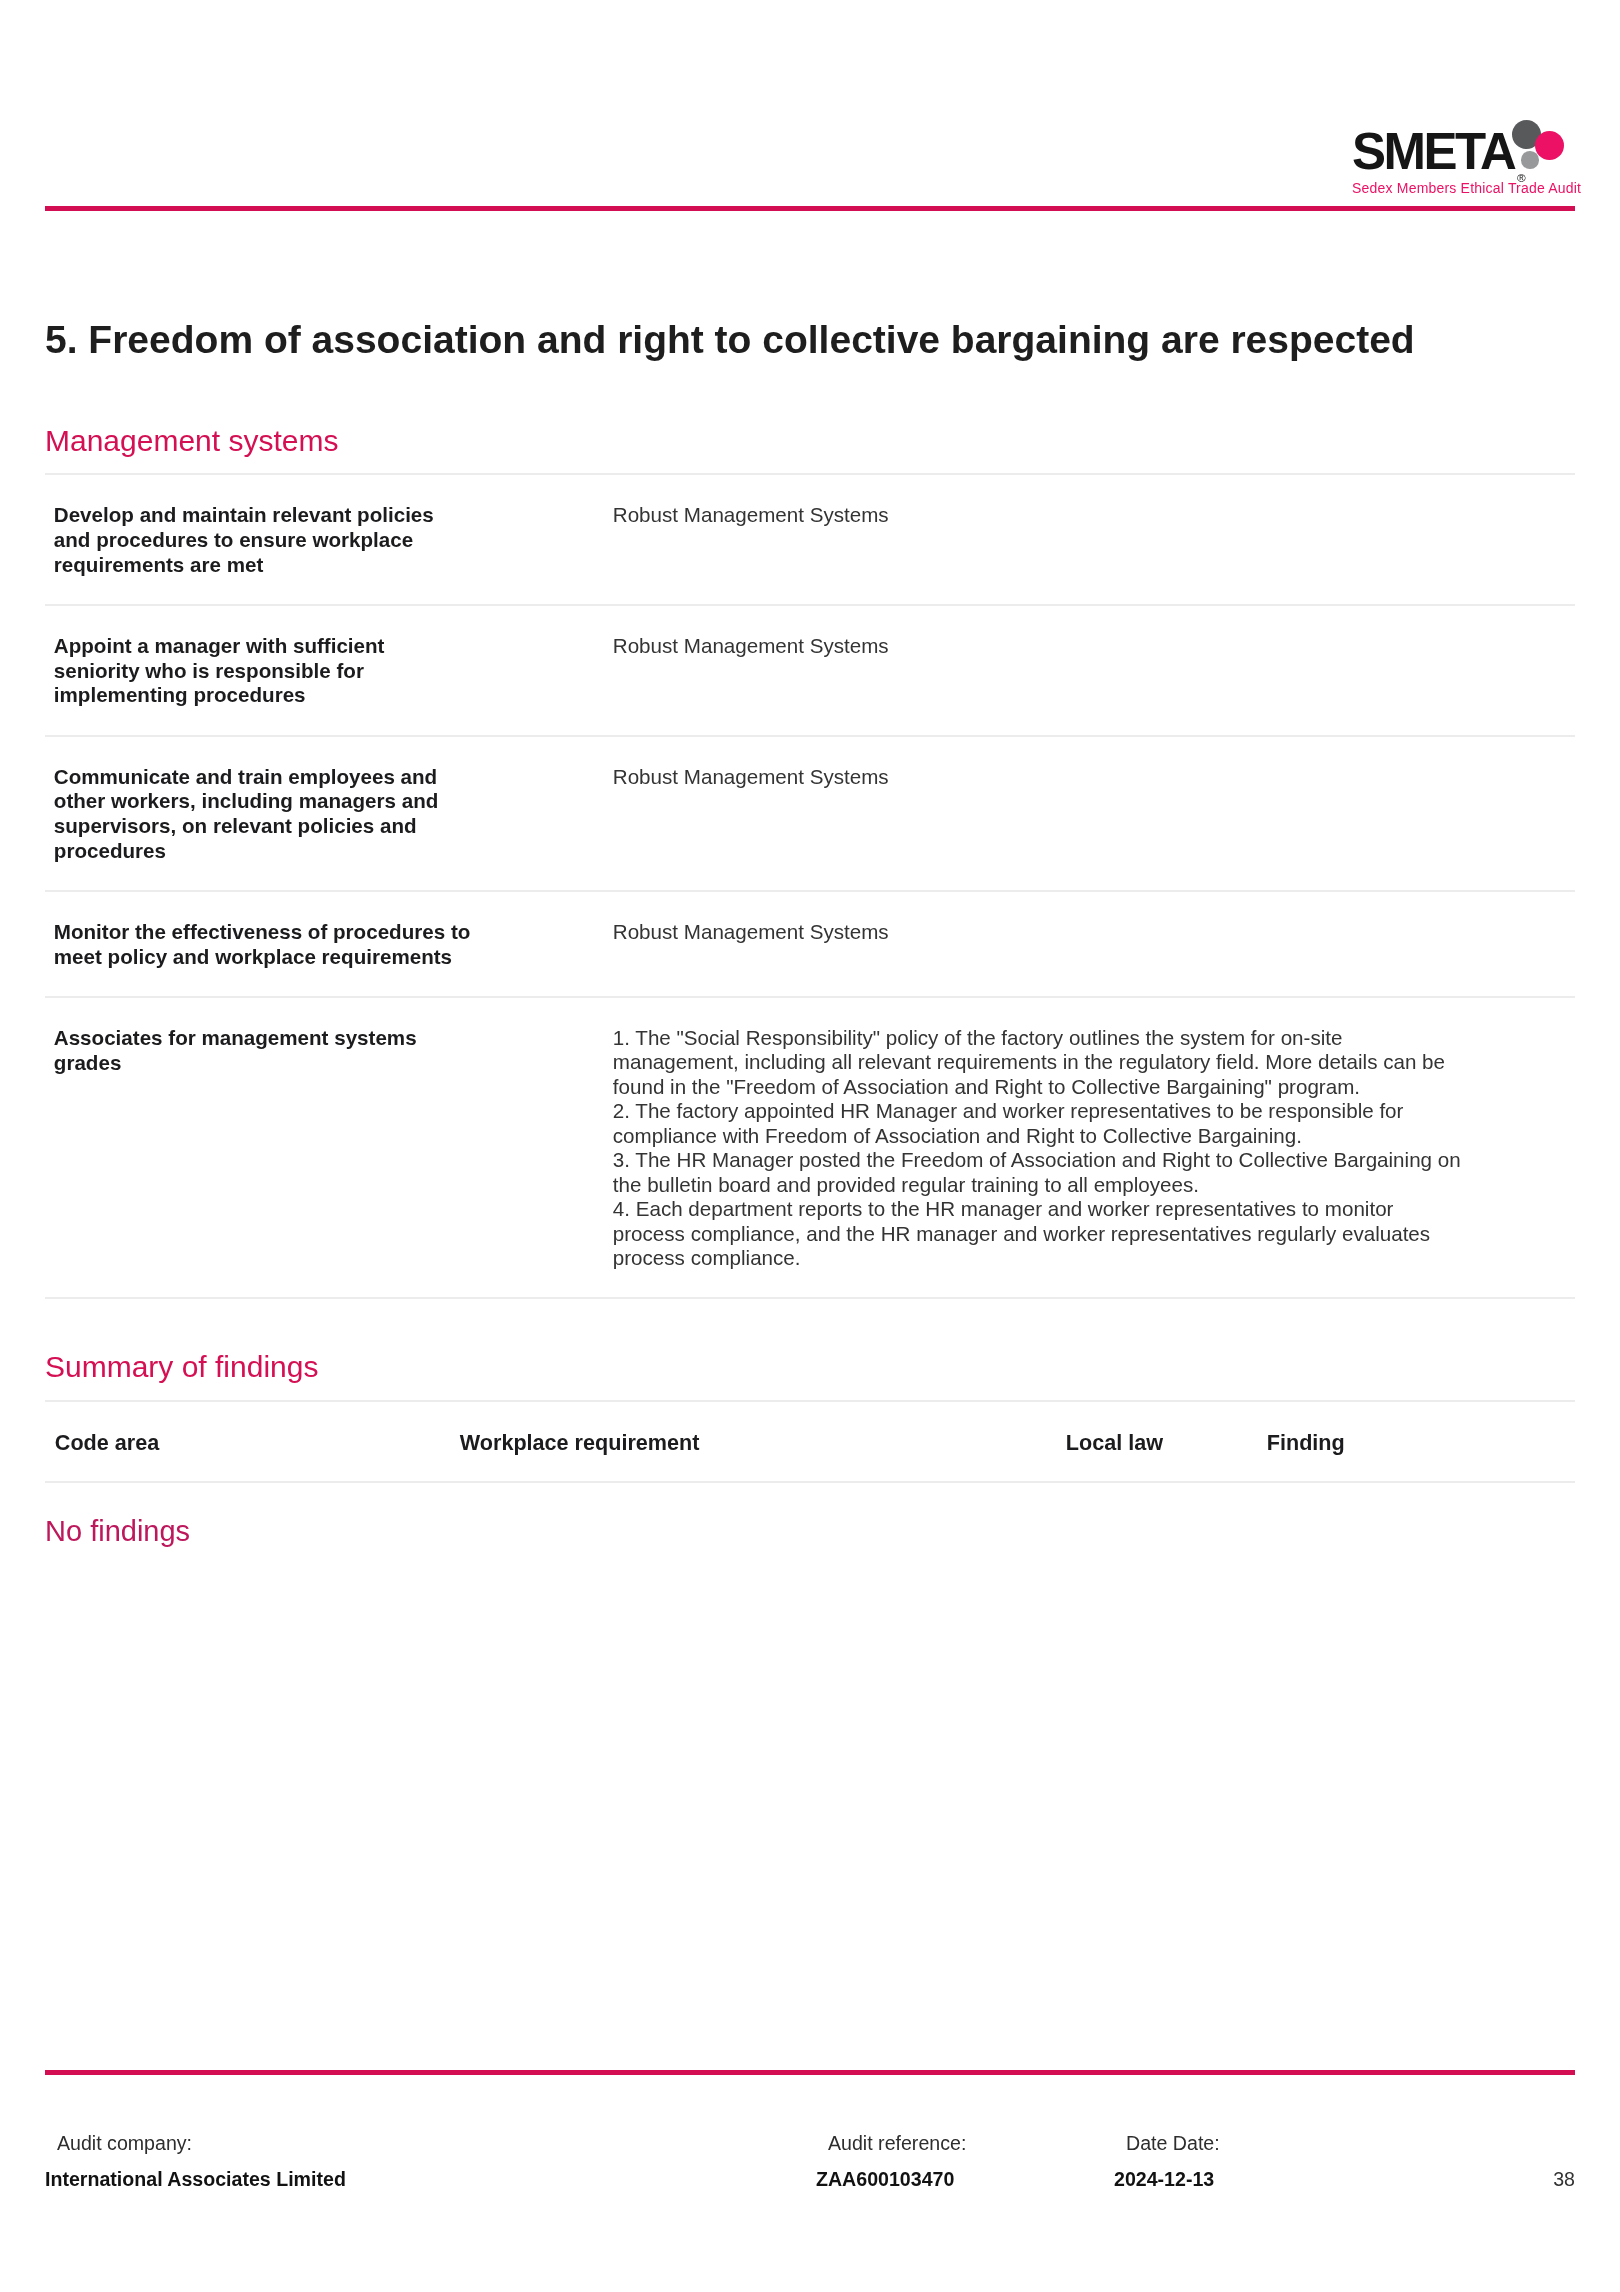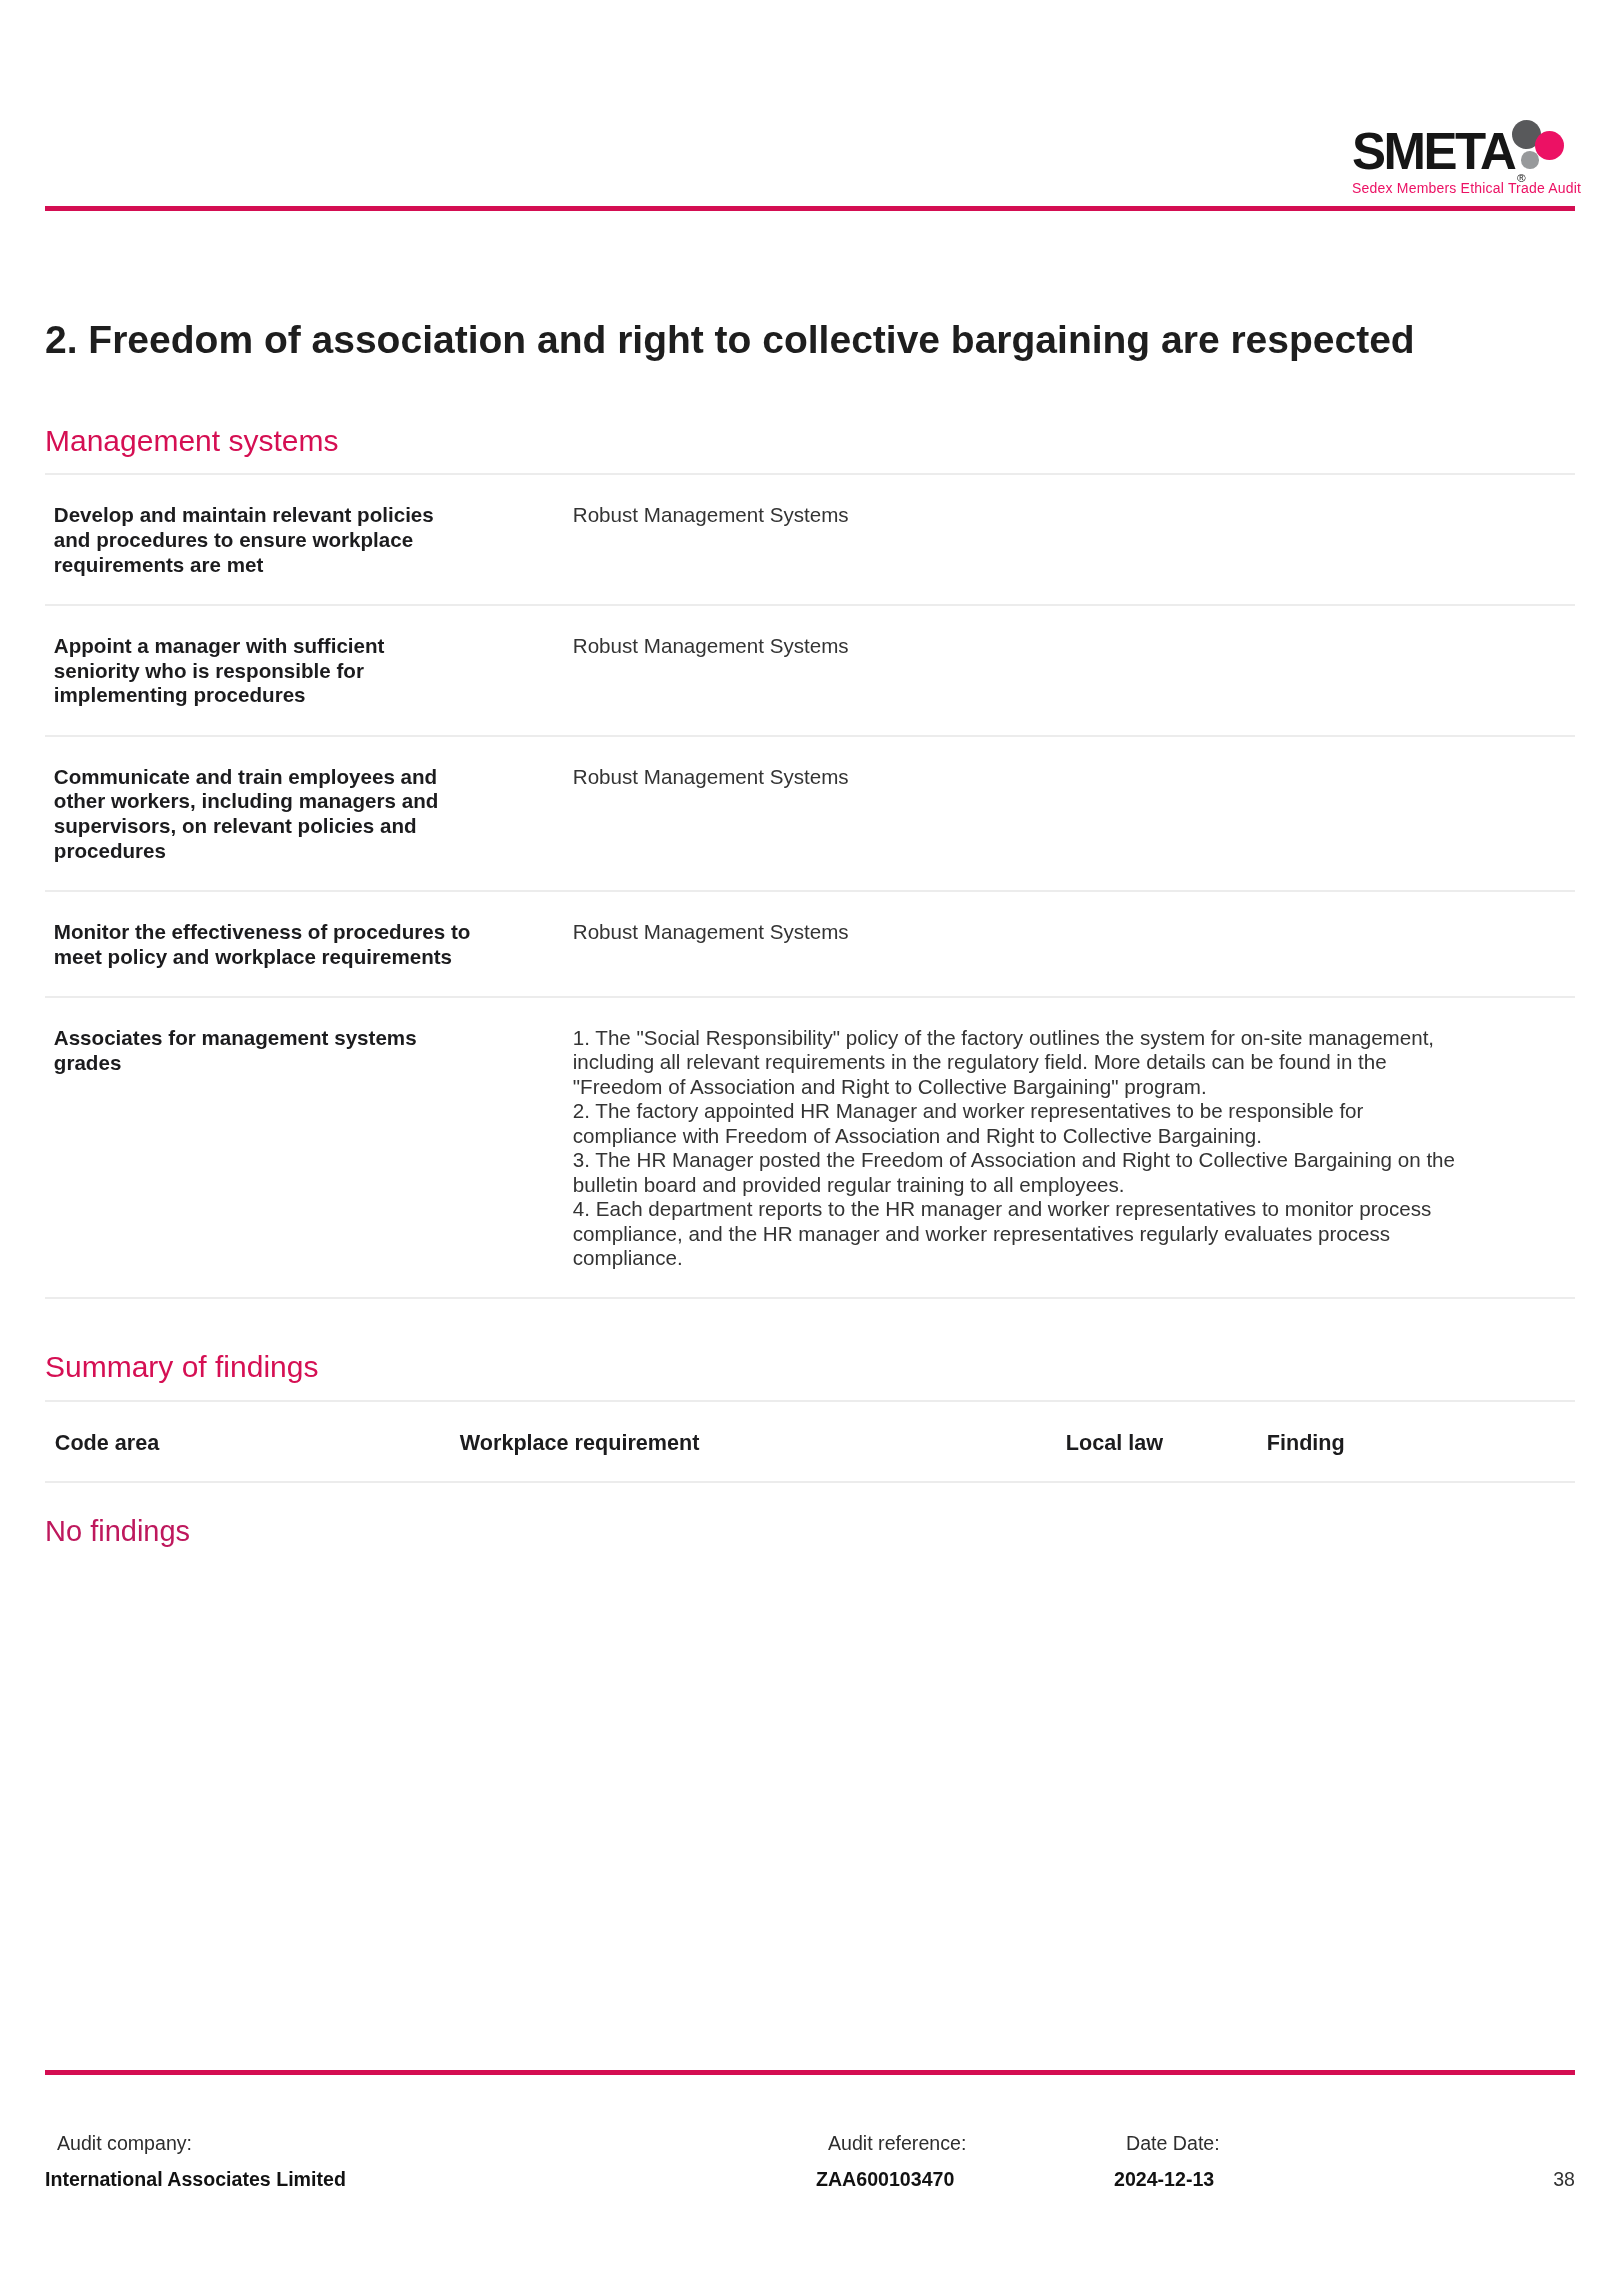--- a/index.html
+++ b/index.html
@@ -45,21 +45,21 @@
     font-size:39px; font-weight:bold; line-height:1.07;
     color:#1e1e1e; max-width:1500px;
   }
   .section-heading {
     margin-top:63px;
     font-size:30px; font-weight:normal; color:#d50f53; line-height:1.1;
   }
 
   
   .ms-table { margin-top:16.7px; border-bottom:2px solid #ececec; }
-  .ms-row { display:flex; border-top:2px solid #ececec; padding:28px 0 26.5px 8.8px; }
+  .ms-row { display:flex; border-top:2px solid #ececec; padding:28px 0 26.5px 8.8px;gap:40px; }
   .ms-label {
     flex:0 0 519px; padding-right:98px;
     font-size:20.6px; font-weight:bold; line-height:1.2; color:#1c1c1e;
   }
   .ms-value {
     flex:1; padding-right:108px;
     font-size:20.6px; line-height:1.19; color:#343434;
     white-space:pre-line;
   }
 
@@ -99,21 +99,21 @@
         <span class="c-small"></span>
       </span>
     </div>
     <div class="logo-tagline">Sedex Members Ethical Trade Audit</div>
   </div>
 
   <div class="accent-rule rule-top"></div>
 
   <div class="content">
 
-    <h1 class="doc-title">2. Freedom of association and right to collective bargaining are respected</h1>
+    <h1 class="doc-title">5. Freedom of association and right to collective bargaining are respected</h1>
 
     <h2 class="section-heading">Management systems</h2>
 
     <div class="ms-table">
       <div class="ms-row">
         <div class="ms-label">Develop and maintain relevant policies and procedures to ensure workplace requirements are met</div>
         <div class="ms-value">Robust Management Systems</div>
       </div>
       <div class="ms-row">
         <div class="ms-label">Appoint a manager with sufficient seniority who is responsible for implementing procedures</div>

